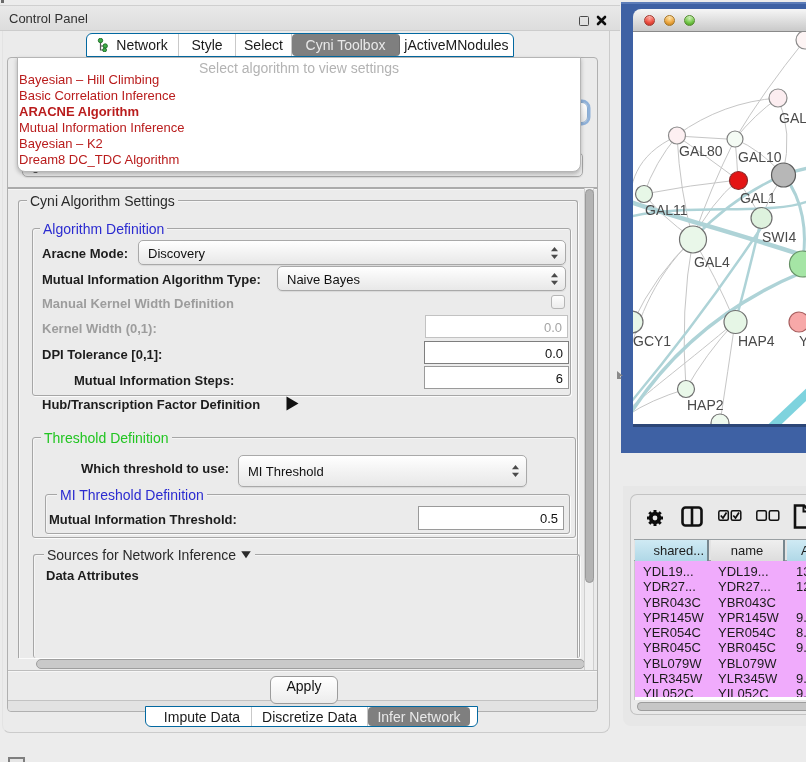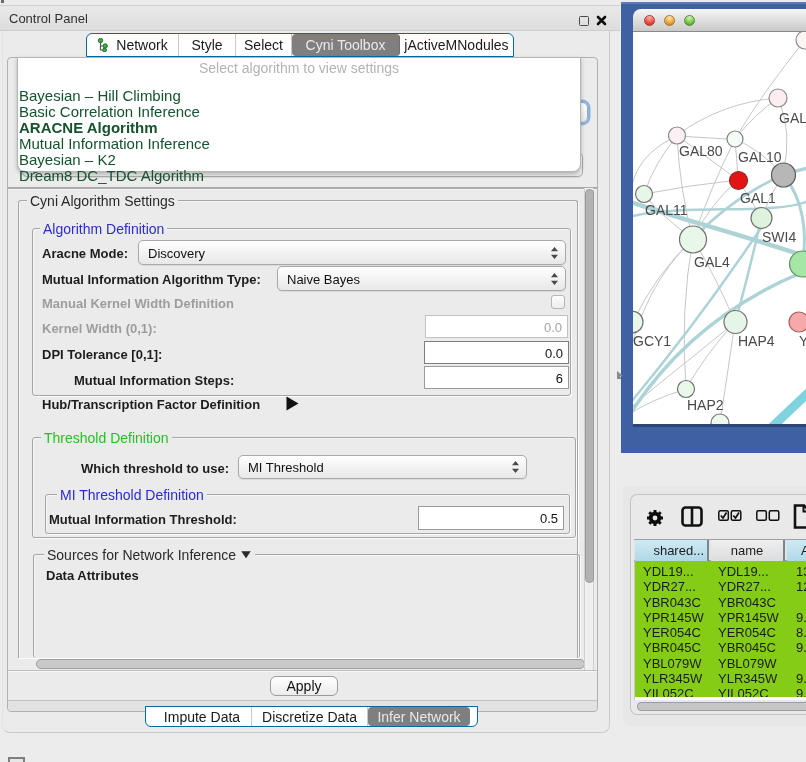--- a/index.html
+++ b/index.html
@@ -104,21 +104,21 @@
     </div>
 
 <div class="lbl" style="left:42px;top:397px;">Hub/Transcription Factor Definition</div>
 <svg class="abs" style="left:284px;top:395px;" width="17" height="17" viewBox="0 0 17 17">
       <path d="M2.5 1.5 L14.5 8.5 L2.5 15.5 Z" fill="#111"></path>
     </svg>
 
 <div class="gbox" style="left:32px;top:437px;width:544px;height:101px;"></div>
 <div class="gtitle" style="left:41px;top:430px;color:#21c521;">Threshold Definition</div>
 <div class="lbl" style="left:81px;top:461px;">Which threshold to use:</div>
-<div class="combo" style="left:238px;top:455px;width:289px;height:24px;text-align:right;">
+<div class="combo" style="left:238px;top:455px;width:289px;height:32px;text-align:right;">
   <span class="ct">MI Threshold</span>
   <svg class="arr" width="9" height="14" viewBox="0 0 9 14">
         <path d="M4.5 1 L8 5.2 L1 5.2 Z" fill="#4a4a4a"></path>
         <path d="M4.5 13 L1 8.8 L8 8.8 Z" fill="#4a4a4a"></path>
       </svg>
 </div>
 <div class="gbox" style="left:45px;top:494px;width:525px;height:40px;"></div>
 <div class="gtitle" style="left:57px;top:487px;color:#2b2bd0;">MI Threshold Definition</div>
 <div class="lbl" style="left:49px;top:512px;">Mutual Information Threshold:</div>
 <div class="field" style="left:418px;top:506px;width:146px;height:24px;">
@@ -127,31 +127,31 @@
 
 <div class="gbox" style="left:33px;top:554px;width:547px;height:104px;border-bottom:none;"></div>
 <div class="gtitle" style="left:44px;top:547px;">Sources for Network Inference <span style="display:inline-block;transform:translateY(-2px) scaleX(1.35);font-size:12px;">▼</span></div>
 <div class="lbl" style="left:46px;top:568px;">Data Attributes</div>
 
 <div class="abs" style="left:36px;top:659px;width:549px;height:10px;background:#c9c9c9;border:1px solid #9e9e9e;border-radius:5px;"></div>
 
 <div class="abs" style="left:584px;top:188px;width:10px;height:482px;background:#efefef;border-left:1px solid #cfcfcf;border-right:1px solid #cfcfcf;"></div>
 <div class="abs" style="left:584.5px;top:189px;width:9px;height:394px;background:#b3b3b3;border:1px solid #9a9a9a;border-radius:5px;"></div>
 
-<div class="abs" style="left:270px;top:676px;width:68px;height:20px;background:linear-gradient(#fff,#ececec);border:1px solid #9c9c9c;border-radius:6px;font-size:14px;color:#111;text-align:center;line-height:19px;">Apply</div>
+<div class="abs" style="left:270px;top:676px;width:68px;height:28px;background:linear-gradient(#fff,#ececec);border:1px solid #9c9c9c;border-radius:6px;font-size:14px;color:#111;text-align:center;line-height:19px;">Apply</div>
 
 <div class="seg" style="left:145px;top:706px;width:333px;height:21px;border-radius:0 0 6px 6px;justify-content:center;">
   <div class="s" style="width:99px;">Impute Data</div>
   <div class="s" style="width:116px;">Discretize Data</div>
   <div class="s sel" style="width:102px;">Infer Network</div>
 </div>
 
 <div class="abs" id="popup" style="left:17px;top:57px;width:564px;height:115px;background:#fff;border:1px solid #b5b5b5;border-radius:0 0 8px 8px;box-shadow:0 2px 4px rgba(0,0,0,.26);z-index:10;">
   <div style="position:absolute;left:0;top:2px;width:100%;text-align:center;font-size:14px;color:#b3b3b3;">Select algorithm to view settings</div>
-  <div style="position:absolute;left:1px;top:30px;font-size:15px;color:#14532d;line-height:16px;">Bayesian – Hill Climbing<br>Basic Correlation Inference<br><b>ARACNE Algorithm</b><br>Mutual Information Inference<br>Bayesian – K2<br>Dream8 DC_TDC Algorithm</div>
+  <div style="position:absolute;left:1px;top:14px;font-size:13px;color:#b91c1c;line-height:16px;">Bayesian – Hill Climbing<br>Basic Correlation Inference<br><b>ARACNE Algorithm</b><br>Mutual Information Inference<br>Bayesian – K2<br>Dream8 DC_TDC Algorithm</div>
 </div>
 
 <svg class="abs" style="left:616px;top:370px;z-index:5;" width="9" height="10" viewBox="0 0 9 10">
       <path d="M1 9 L1 1 L7 6 L4 6 L5.5 9 Z" fill="#8a8a8a"></path>
     </svg>
 
 <div class="abs" style="left:8px;top:757px;width:17px;height:10px;border:2px solid #7f7f7f;background:#e6e6e6;"></div>
 
 <div class="abs" style="left:621px;top:2px;width:185px;height:451px;background:#3e61a4;"></div>
 <div class="abs" style="left:621px;top:2px;width:185px;height:2px;background:#5c7cb8;"></div>
@@ -272,21 +272,21 @@
   <path d="M2 1.5 L11 1.5 L16.5 7 L16.5 23.5 L2 23.5 Z" fill="none" stroke="#111" stroke-width="2.6"></path>
   <path d="M10.5 2 L10.5 7.5 L16.5 7.5" fill="none" stroke="#111" stroke-width="2"></path>
 </svg>
 
 <div class="abs" style="left:634px;top:539px;width:172px;height:22px;border-top:1px solid #9aa0a3;border-bottom:1px solid #9aa0a3;background:#e3e3e3;">
   <div style="position:absolute;left:1px;top:0;width:74px;height:22px;background:linear-gradient(#cfeaf4,#aed7e6);border-right:2px solid #77878f;text-align:right;padding-right:3px;font-size:13px;color:#1c1c1c;line-height:22px;">shared...</div>
   <div style="position:absolute;left:77px;top:0;width:74px;height:22px;background:linear-gradient(#efefef,#dcdcdc);border-right:2px solid #77878f;text-align:center;font-size:13px;color:#1c1c1c;line-height:22px;">name</div>
   <div style="position:absolute;left:153px;top:0;width:19px;height:22px;background:linear-gradient(#cfeaf4,#aed7e6);font-size:13px;color:#1c1c1c;line-height:22px;padding-left:14px;">A</div>
 </div>
 
-<div class="abs" style="left:634px;top:561px;width:172px;height:139px;background:#84cc16;overflow:hidden;border-left:1px solid #c9c9c9;">
+<div class="abs" style="left:634px;top:561px;width:172px;height:139px;background:#f0abfc;overflow:hidden;border-left:1px solid #c9c9c9;">
   <div style="position:absolute;left:8px;top:3px;width:74px;font-size:13px;line-height:15.3px;color:#1c1c1c;">YDL19...<br>YDR27...<br>YBR043C<br>YPR145W<br>YER054C<br>YBR045C<br>YBL079W<br>YLR345W<br>YIL052C</div>
   <div style="position:absolute;left:83px;top:3px;width:74px;font-size:13px;line-height:15.3px;color:#1c1c1c;">YDL19...<br>YDR27...<br>YBR043C<br>YPR145W<br>YER054C<br>YBR045C<br>YBL079W<br>YLR345W<br>YIL052C</div>
   <div style="position:absolute;left:161px;top:3px;width:20px;font-size:13px;line-height:15.3px;color:#1c1c1c;">13<br>12<br>&nbsp;<br>9.<br>8.<br>9.<br>&nbsp;<br>9.<br>9.</div>
   <div style="position:absolute;left:0;top:136px;width:172px;height:3px;background:#fff;"></div>
 </div>
 
 <div class="abs" style="left:637px;top:702px;width:169px;height:9px;background:#c6c6c6;border:1px solid #9d9d9d;border-right:none;border-radius:5px 0 0 5px;"></div>
 
 </div>
 

